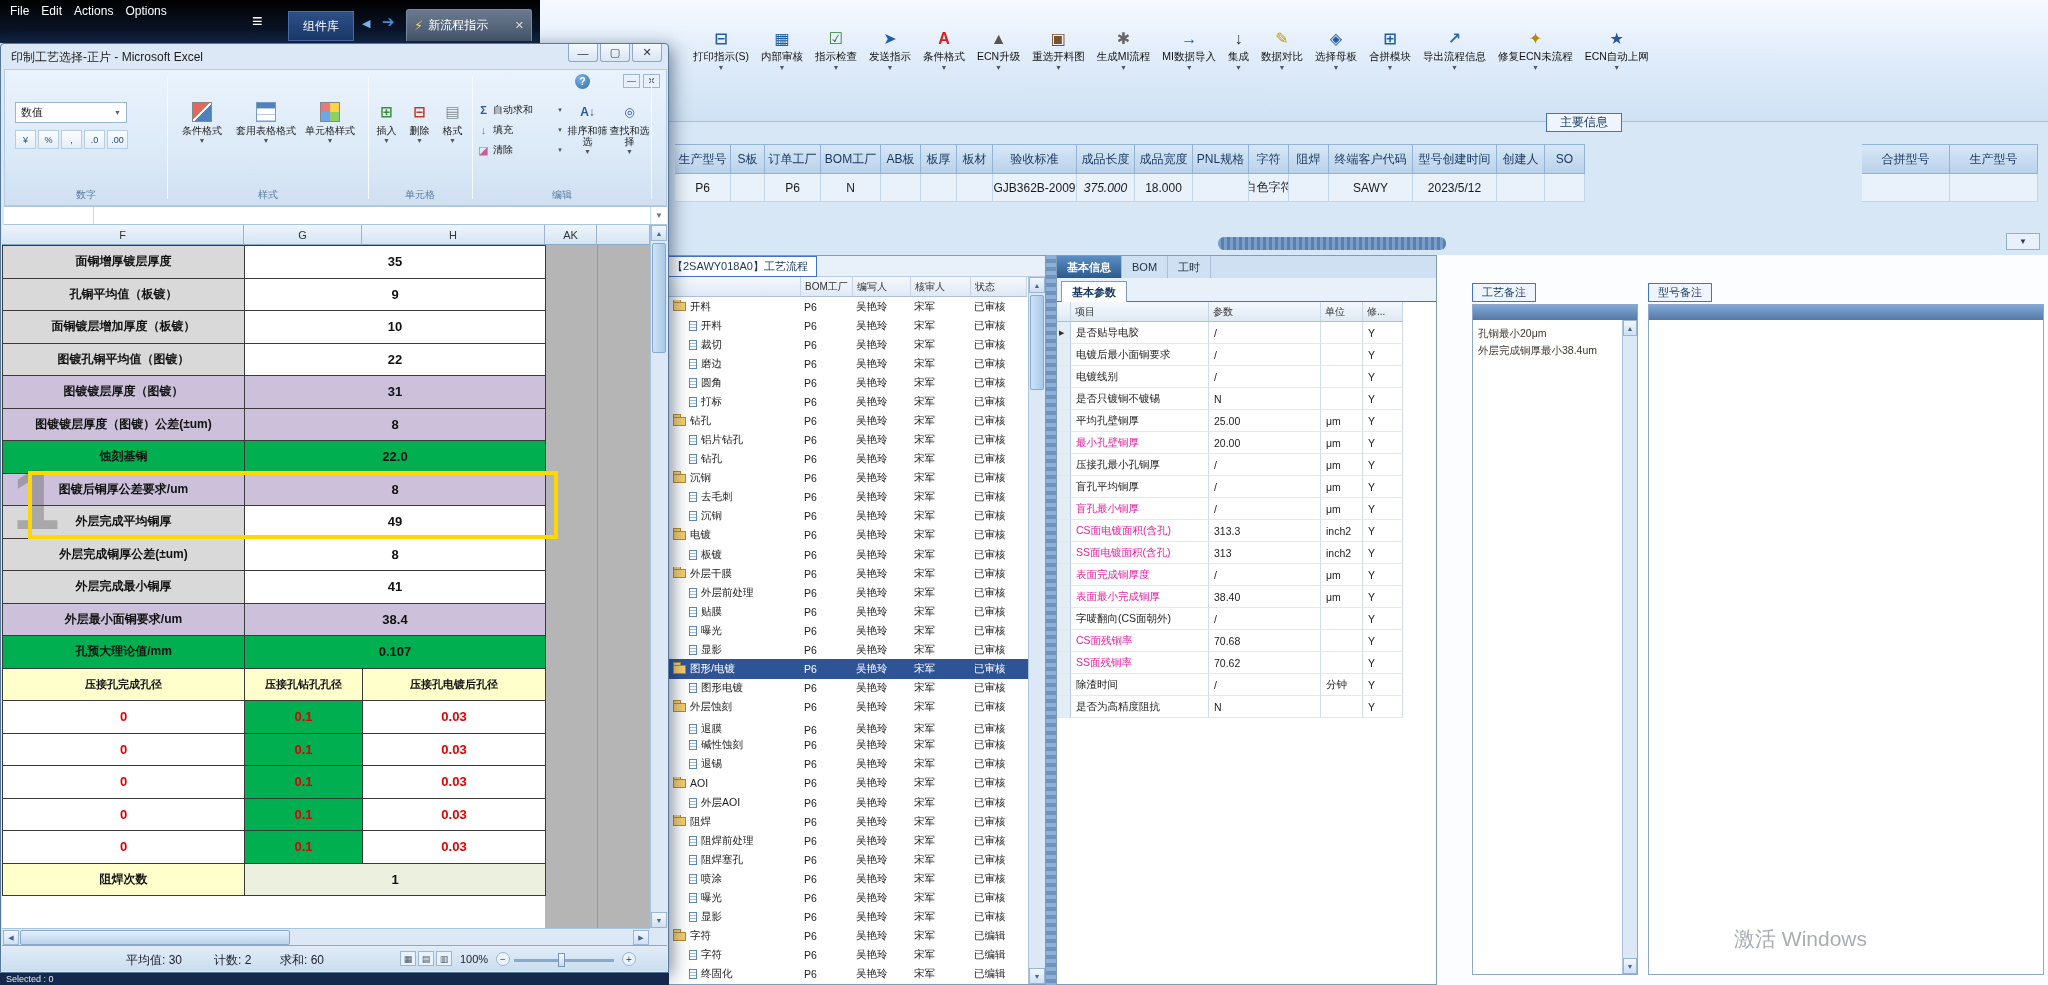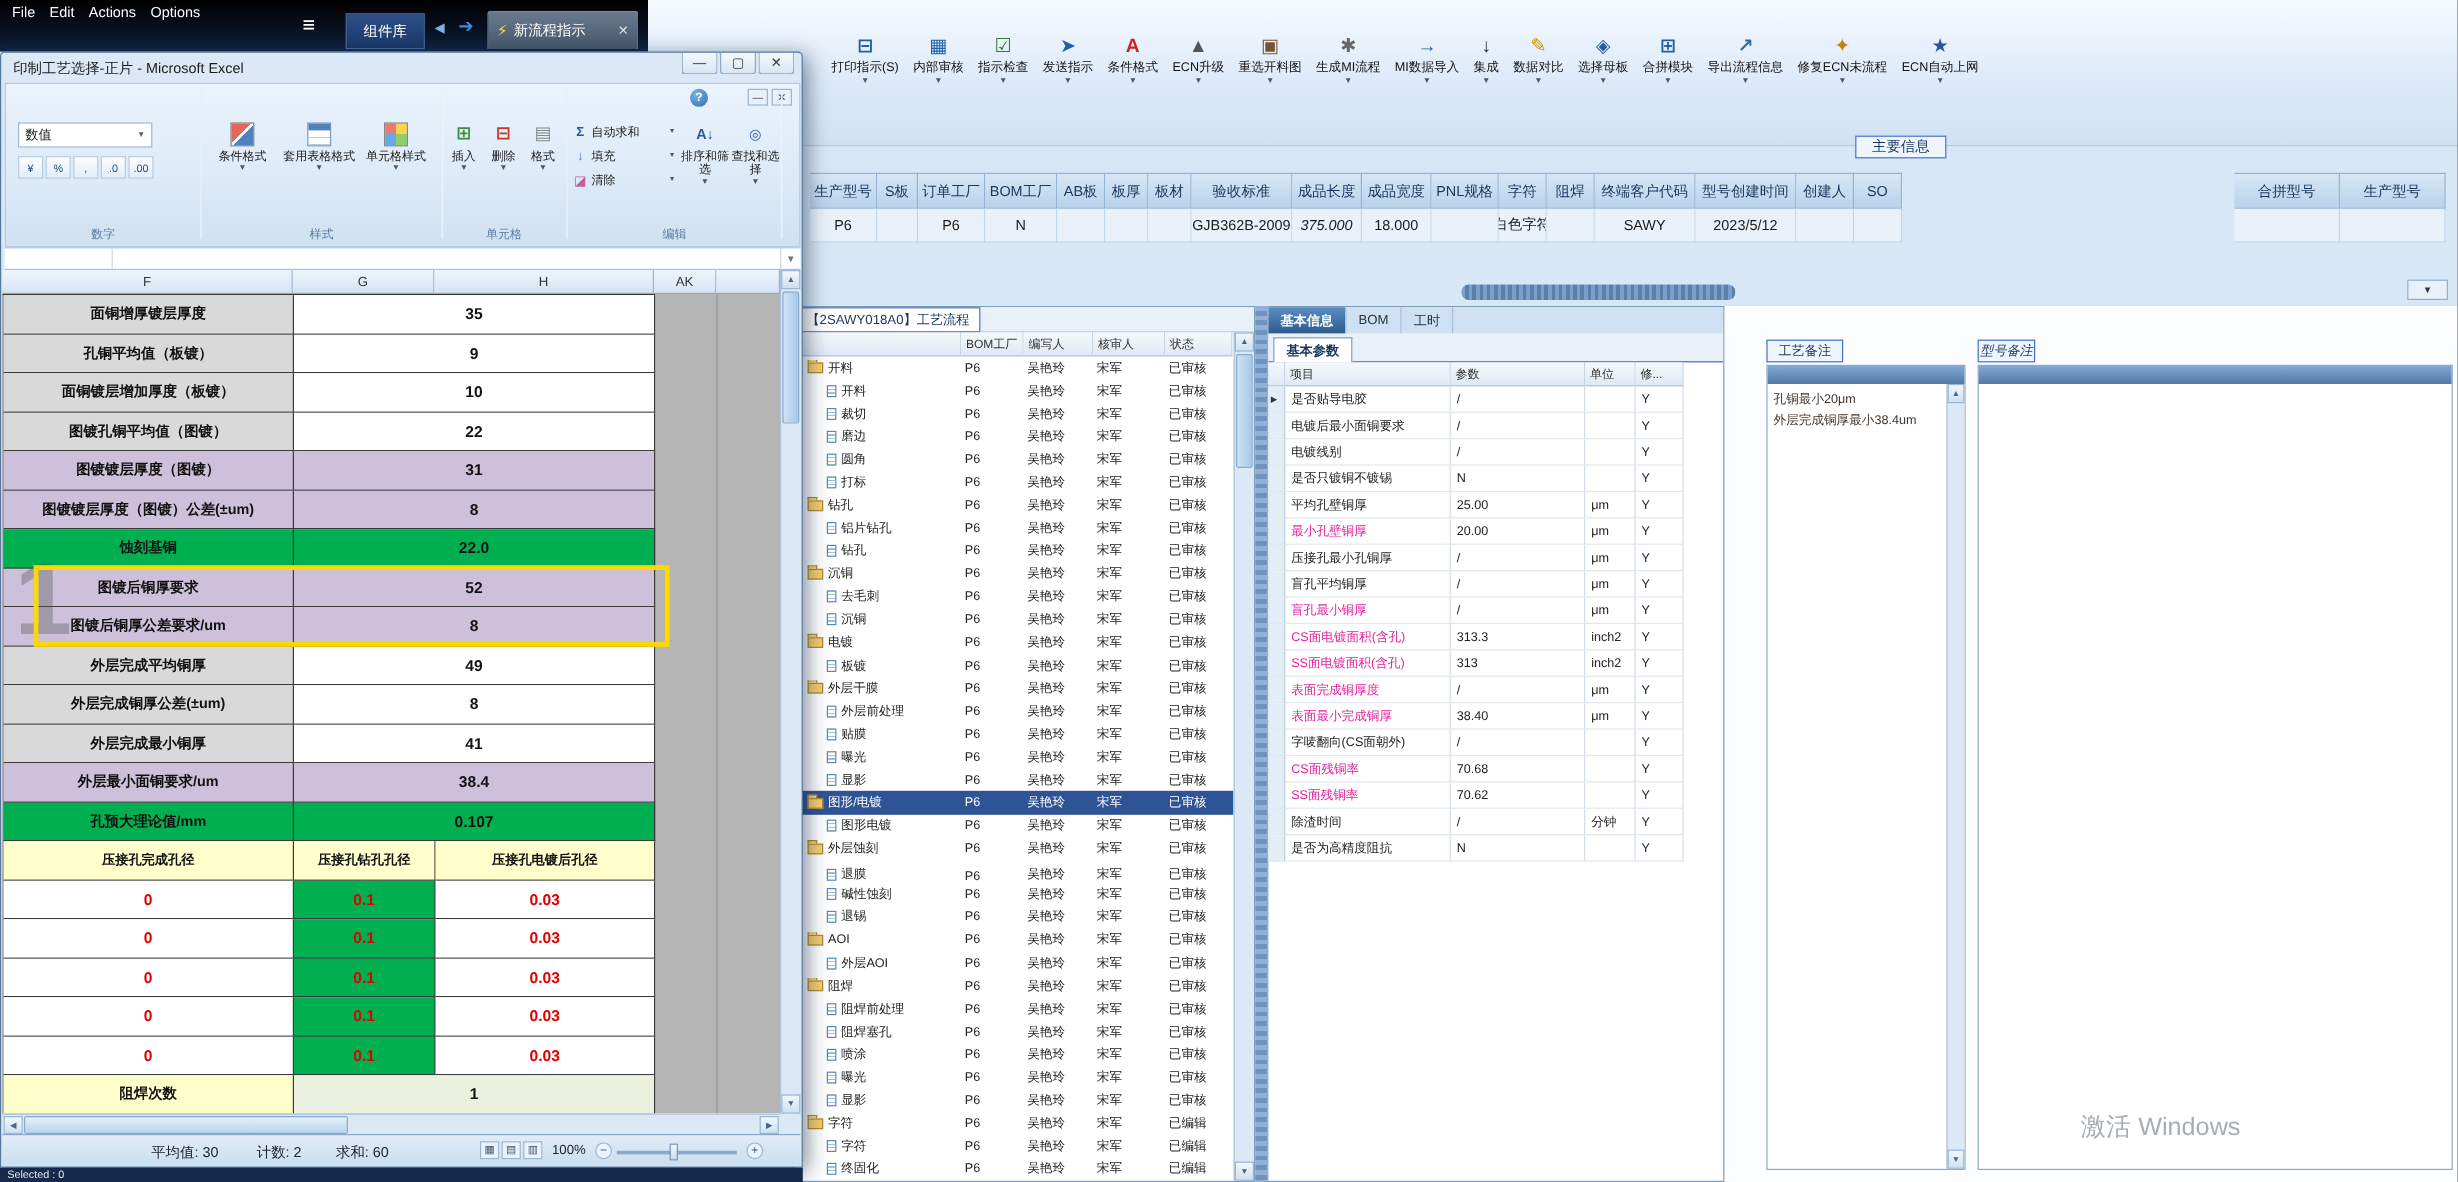--- a/index.html
+++ b/index.html
@@ -93,21 +93,21 @@
   .prow{display:flex;height:22px;}
   .pcell{border-right:1px solid #d4dce8;border-bottom:1px solid #e2e8f0;font-size:10.5px;display:flex;
     align-items:center;padding-left:5px;color:#222;overflow:hidden;white-space:nowrap;}
   .psel{background:#e4ecf5;border-right:1px solid #b9cde4;color:#333;}
   .pink{color:var(--pink);}
 
   
   .note-tab{position:absolute;height:19px;border:1px solid #4472c4;background:#eef5fd;color:#17375e;font-size:11px;
     display:flex;align-items:center;justify-content:center;z-index:3;}
   #notes1-tab{left:1472px;top:283px;width:64px;}
-  #notes2-tab{left:1648px;top:283px;width:48px;font-style:italic;}
+  #notes2-tab{left:1648px;top:283px;width:64px;}
   .notes-panel{position:absolute;top:304px;height:671px;background:#fff;border:1px solid #8fa8c8;}
   #notes1-panel{left:1472px;width:166px;}
   #notes2-panel{left:1648px;width:396px;}
   .notes-headerbar{position:absolute;left:0;top:0;width:100%;height:15px;background:linear-gradient(#82a8d4,#5379a8);}
   #notes1-lines{position:absolute;left:5px;top:20px;font-size:10.5px;color:#40342c;line-height:17px;white-space:nowrap;}
   #notes1-scroll{position:absolute;right:0;top:15px;width:15px;height:654px;background:#dce8f5;border-left:1px solid #aac4de;}
 
   
   #excel{position:absolute;left:0;top:43px;width:669px;height:930px;background:#dce8f6;border:1px solid #56789a;
     border-radius:4px 4px 0 0;box-shadow:3px 4px 18px rgba(20,40,70,.55);z-index:50;}
@@ -1011,24 +1011,20 @@
           </div>
           <div class="xrow st-purple">
             <div class="xcell xlabel">图镀镀层厚度（图镀）公差(±um)</div>
             <div class="xcell xval">8</div>
           </div>
           <div class="xrow st-green">
             <div class="xcell xlabel">蚀刻基铜</div>
             <div class="xcell xval">22.0</div>
           </div>
           <div class="xrow st-purple">
-            <div class="xcell xlabel">图镀后铜厚要求</div>
-            <div class="xcell xval">52</div>
-          </div>
-          <div class="xrow st-purple">
             <div class="xcell xlabel">图镀后铜厚公差要求/um</div>
             <div class="xcell xval">8</div>
           </div>
           <div class="xrow st-plain">
             <div class="xcell xlabel">外层完成平均铜厚</div>
             <div class="xcell xval">49</div>
           </div>
           <div class="xrow st-plain">
             <div class="xcell xlabel">外层完成铜厚公差(±um)</div>
             <div class="xcell xval">8</div>

